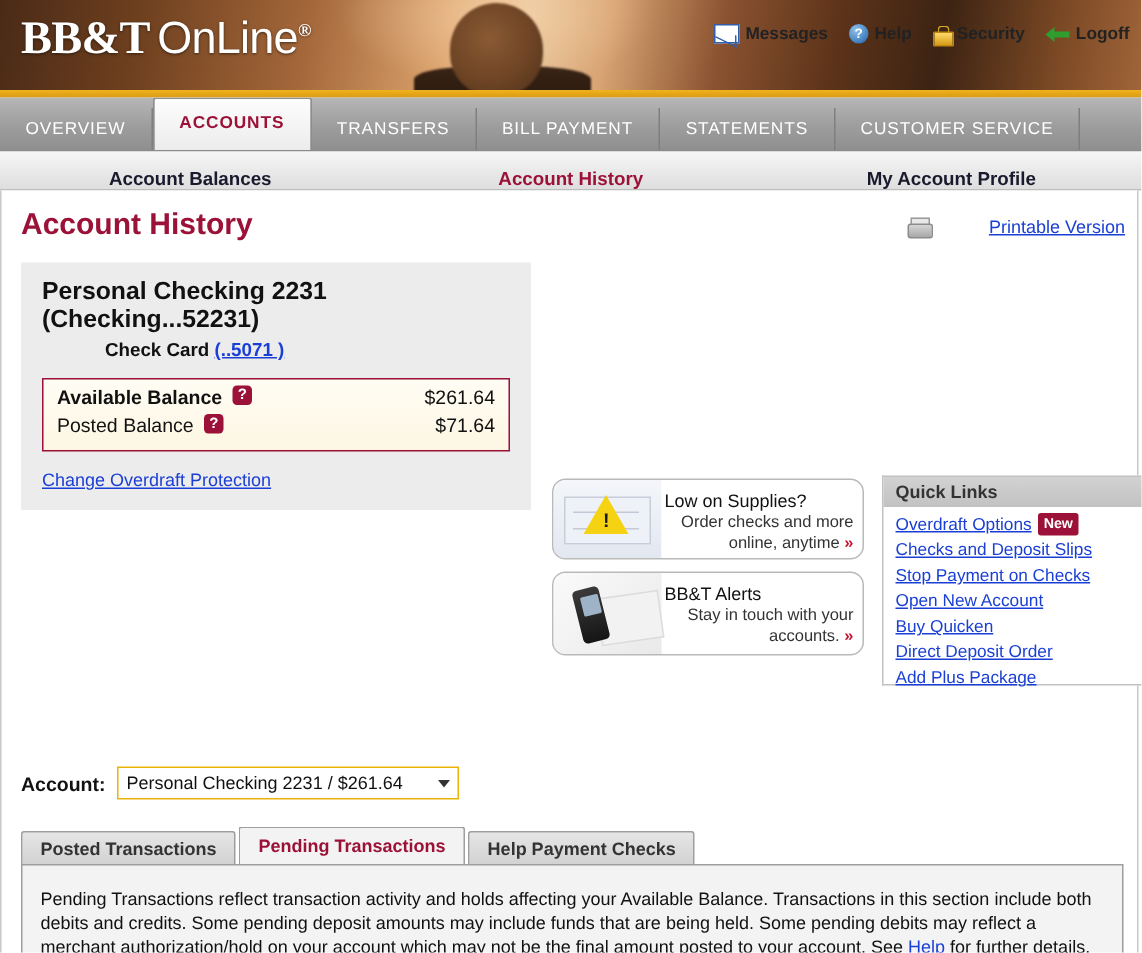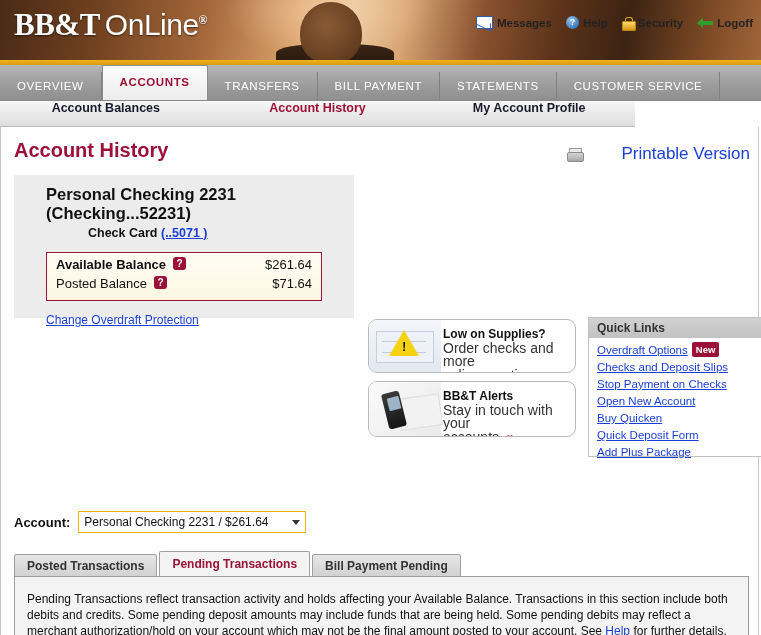--- a/index.html
+++ b/index.html
@@ -121,21 +121,21 @@
   .mtab.active {
     background: linear-gradient(180deg, #fdfdfd, #ececec);
     color: #9c1138; font-weight: bold; height: 34px; line-height: 32px;
     margin-top: 1px; border: 1px solid #8d8d8d; border-bottom: none;
     border-radius: 2px 2px 0 0;
   }
   .tabfill { flex: 1; }
 
   
   .subnav {
-    height: 25px; width: 635px; display: flex; align-items: flex-start;
+    height: 25px; width: 761px; display: flex; align-items: flex-end;
     background: linear-gradient(180deg, #f6f6f6, #dedede);
     border-bottom: 1px solid #bdbdbd;
     font-size: 12.5px; font-weight: bold;
   }
   .subitem { flex: 1; text-align: center; color: #1a1a2e; cursor: pointer; }
   .subitem.active { color: #9c1138; }
 
   
   .content {
     position: relative; width: 759px; height: 100%;
@@ -157,27 +157,27 @@
   .printer:before {
     content: ""; position: absolute; left: 2px; top: 0; width: 11px; height: 4px;
     background: #e9e9e9; border: 1px solid #9a9a9a;
   }
   .printer:after {
     content: ""; position: absolute; left: 0; top: 4px; width: 15px; height: 8px;
     background: linear-gradient(180deg,#d5d5d5,#a8a8a8); border: 1px solid #8c8c8c;
     border-radius: 2px;
   }
   .print-link span {
-    font-size: 17px; color: #1a3fd4;  padding-left: 16px;
+    font-size: 12px; color: #1a3fd4; text-decoration: underline; padding-left: 16px;
   }
 
   
   .summary {
-    position: absolute; left: 13px; top: 48px; width: 340px; height: 143px;
-    background: #ececec; box-sizing: border-box; padding: 10px 32px;
+    position: absolute; left: 13px; top: 48px; width: 340px; height: 165px;
+    background: #ececec; box-sizing: border-box; padding: 10px 14px;
   }
   .acct-name { font-size: 16.5px; font-weight: bold; color: #111; line-height: 19px; }
   .check-card {
     margin-top: 3px; margin-left: 42px; font-size: 12.5px;
     font-weight: bold; color: #111;
   }
   .check-card a { color: #1a3fd4; text-decoration: underline; font-weight: bold; }
 
   .balbox {
     margin-top: 12px; border: 1px solid #9c1138;
@@ -203,22 +203,22 @@
   
   .promo {
     position: absolute; box-sizing: border-box;
     border: 1px solid #b9b9b9; border-radius: 9px; background: #ffffff;
     overflow: hidden; cursor: pointer;
   }
   .promo1 { left: 367px; top: 192px; width: 208px; height: 54px; }
   .promo2 { left: 367px; top: 254px; width: 208px; height: 56px; }
   .promo-img { position: absolute; left: 0; top: 0; width: 72px; height: 100%; }
   .promo-txt { position: absolute; left: 74px; top: 7px; right: 6px; }
-  .promo-title { font-size: 12px; font-weight: bold; color: #111; }
-  .promo-sub { font-size: 14px; color: #333; line-height: 13px; margin-top: 1px; }
+  .promo-title { font-size: 12px; font-weight: normal; color: #111; }
+  .promo-sub { font-size: 11px; color: #333; line-height: 13px; margin-top: 1px; text-align: right; }
   .chev { color: #c51230; font-weight: bold; }
 
   .chk-img {
     background: linear-gradient(180deg,#f4f6fa,#e2e7f0);
     border-right: 1px solid #fff;
   }
   .chk-lines {
     position: absolute; left: 7px; top: 11px; width: 56px; height: 30px;
     background: #eef1f7; border: 1px solid #c7cddb;
   }
@@ -452,40 +452,40 @@
         <li>
           <a>Stop Payment on Checks</a>
         </li>
         <li>
           <a>Open New Account</a>
         </li>
         <li>
           <a>Buy Quicken</a>
         </li>
         <li>
-          <a>Quick Deposit Form</a>
+          <a>Direct Deposit Order</a>
         </li>
         <li>
           <a>Add Plus Package</a>
         </li>
       </ul>
     </div>
 
     <div class="acct-select-row">
       <span class="lbl">Account:</span>
       <div class="selbox">
         <span>Personal Checking 2231 / $261.64</span>
         <span class="caret"></span>
       </div>
     </div>
 
     <div class="ttabs">
       <div class="ttab">Posted Transactions</div>
       <div class="ttab active">Pending Transactions</div>
-      <div class="ttab">Bill Payment Pending</div>
+      <div class="ttab">Help Payment Checks</div>
     </div>
 
     <div class="tpanel">
       <p class="intro"><span>Pending Transactions reflect transaction activity and holds affecting your Available Balance. Transactions in this section include both debits and credits. Some pending deposit amounts may include funds that are being held. Some pending debits may reflect a merchant authorization/hold on your account which may not be the final amount posted to your account. See </span><a>Help</a><span> for further details.</span></p>
 
     </div>
 
   </div>
 </div>
 

